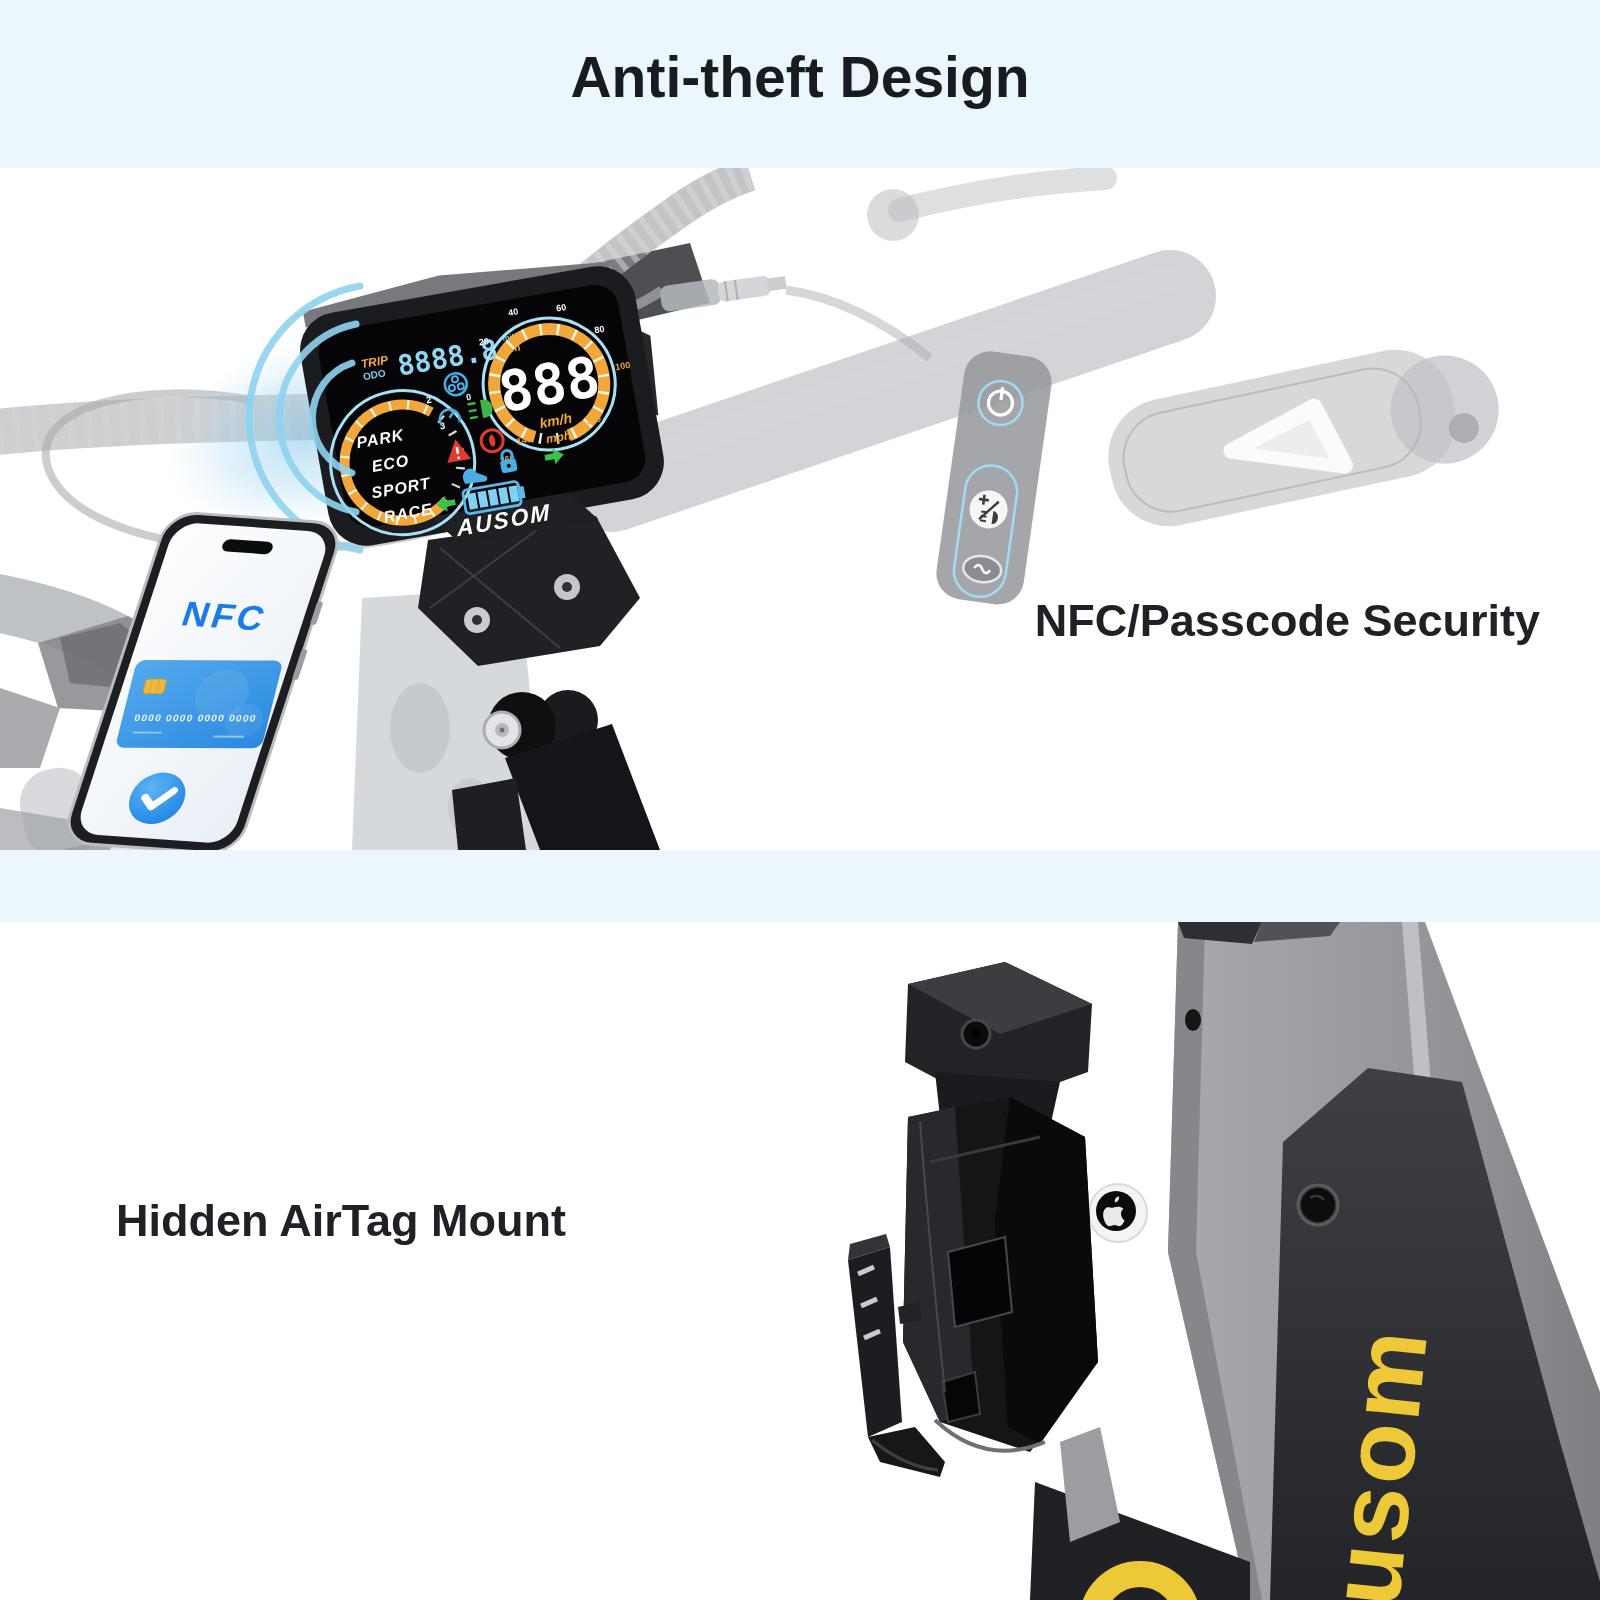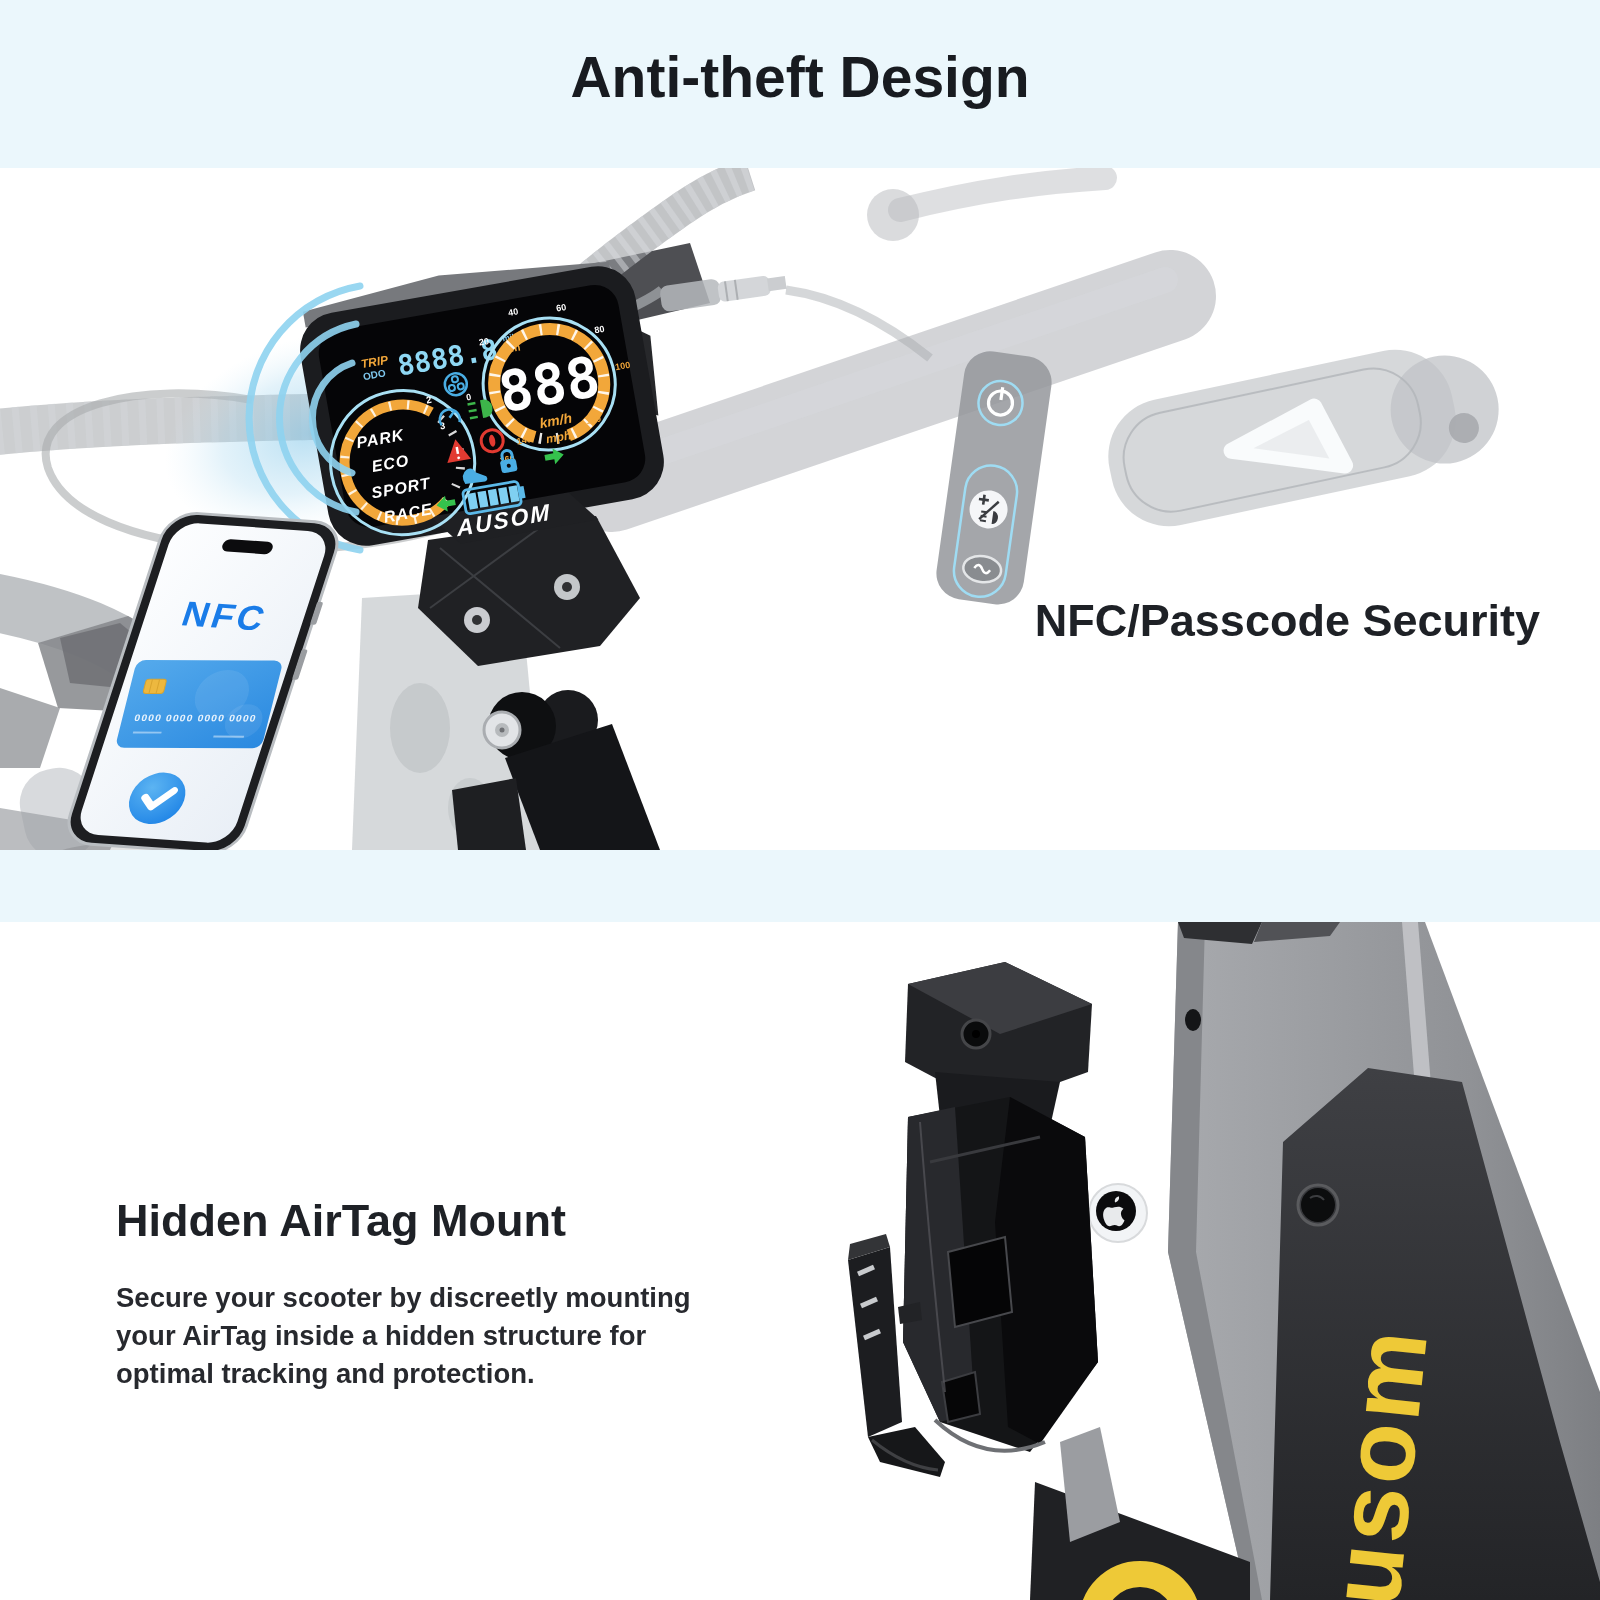--- a/index.html
+++ b/index.html
@@ -349,17 +349,16 @@
         <line x1="861" y1="384" x2="877" y2="377" stroke="#c8cacd" stroke-width="5"></line>
         <line x1="864" y1="416" x2="880" y2="409" stroke="#c8cacd" stroke-width="5"></line>
         <polygon points="898,385 920,380 922,398 900,402" fill="#222326"></polygon>
         <polygon points="868,515 915,505 945,540 940,555 880,540" fill="#161719"></polygon>
         <path d="M 872,518 Q 905,545 938,548" stroke="#3f4043" stroke-width="3" fill="none"></path>
       </g>
     </svg>
 
     <div class="feature-text airtag-text">
       <h2>Hidden AirTag Mount</h2>
-      <p class="body">Secure your scooter by discreetly mounting your AirTag inside a hidden structure for optimal tracking and protection.</p>
     </div>
   </div>
 
 </div>
 
 </body></html>

